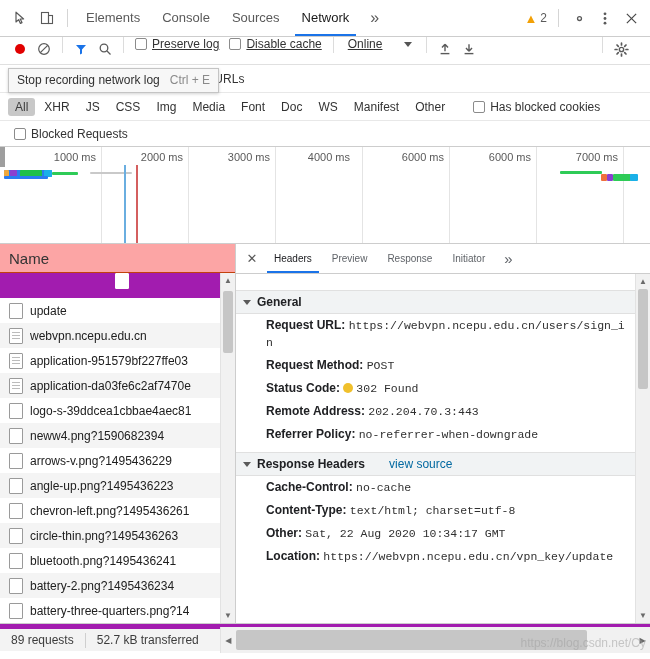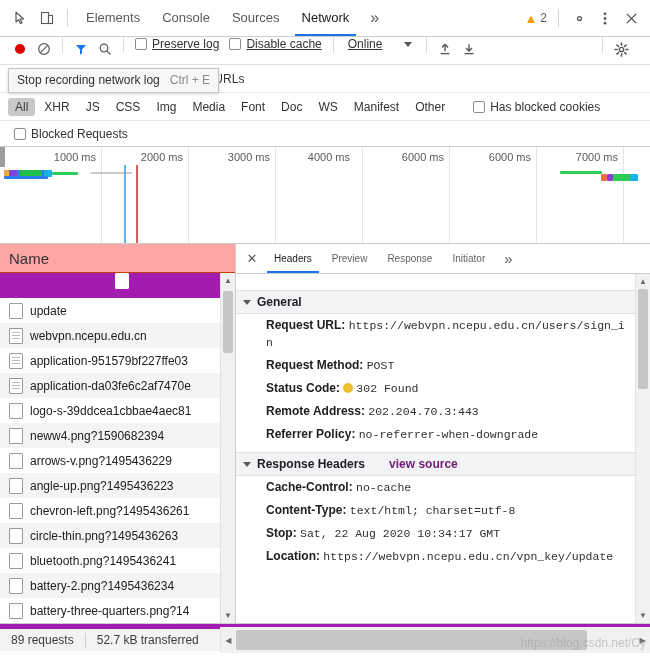--- a/index.html
+++ b/index.html
@@ -327,21 +327,21 @@
     color: #202124;
     font-size: 12px;
   }
   .tri {
     width: 0; height: 0;
     border-left: 4px solid transparent;
     border-right: 4px solid transparent;
     border-top: 5px solid #5a5a5a;
     flex: none;
   }
-  .view-source { font-weight: bold; color: #701a75; margin-left: 18px; }
+  .view-source { font-weight: normal; color: #0369a1; margin-left: 18px; }
   .hrow {
     padding: 3px 8px 3px 30px;
     line-height: 17px;
     color: #202124;
     word-break: break-all;
   }
   .hkey { font-weight: bold; font-size: 12px; font-family: "Liberation Sans", sans-serif; }
   .hval { font-family: "Liberation Mono", monospace; font-size: 11.5px; color: #303030; }
   .status-dot {
     display: inline-block;
@@ -694,21 +694,21 @@
         </div>
         <div class="hrow">
           <span class="hkey">Cache-Control:</span>
           <span class="hval">no-cache</span>
         </div>
         <div class="hrow">
           <span class="hkey">Content-Type:</span>
           <span class="hval">text/html; charset=utf-8</span>
         </div>
         <div class="hrow">
-          <span class="hkey">Stop:</span>
+          <span class="hkey">Other:</span>
           <span class="hval">Sat, 22 Aug 2020 10:34:17 GMT</span>
         </div>
         <div class="hrow">
           <span class="hkey">Location:</span>
           <span class="hval">https://webvpn.ncepu.edu.cn/vpn_key/update</span>
         </div>
       </div>
 
       <div id="headers-scrollbar">
         <div class="sb-arrow up">▲</div>

